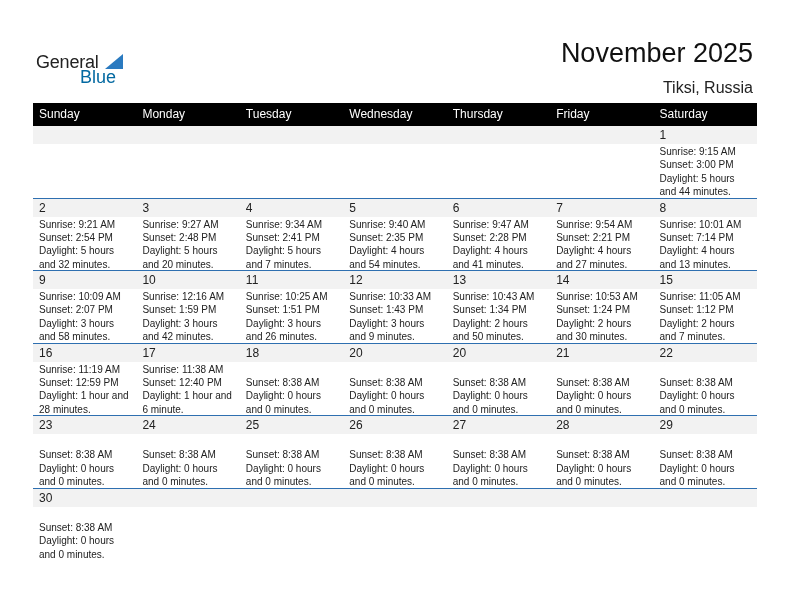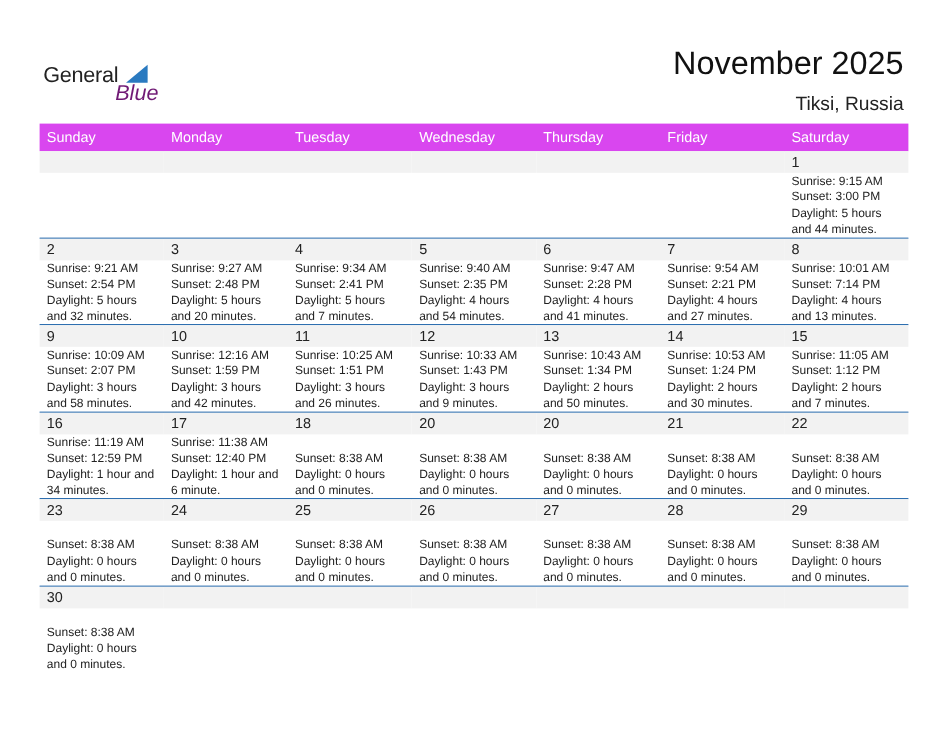--- a/index.html
+++ b/index.html
@@ -1,26 +1,26 @@
 <!DOCTYPE html>
 <html><head>
 <meta charset="utf-8">
 <style>
   * { box-sizing: border-box; margin: 0; padding: 0; }
   html, body { width: 792px; height: 612px; background: #ffffff; overflow: hidden; }
   body { position: relative; font-family: "Liberation Sans", sans-serif; color: #1a1a1a; }
   .logo { position: absolute; left: 36px; top: 52px; width: 100px; height: 36px; }
   .logo .general { position: absolute; left: 0; top: 0; font-size: 18px; color: #222; letter-spacing: -0.2px; }
-  .logo .blue { position: absolute; left: 60px; top: 15px; font-size: 18px; color: #701a75; letter-spacing: 0px; font-style: italic; }
+  .logo .blue { position: absolute; left: 44px; top: 15px; font-size: 18px; color: #0369a1; letter-spacing: 0px; }
   .logo .tri { position: absolute; left: 69px; top: 2px; width: 0; height: 0;
                border-bottom: 15px solid #2a7ac0; border-left: 18px solid transparent; }
   .title { position: absolute; right: 39px; top: 38px; font-size: 27px; color: #111; text-align: center; }
   .location { position: absolute; right: 39px; top: 79px; font-size: 16px; color: #222; }
   .cal { position: absolute; left: 33px; top: 103px; width: 724px; }
-  .head { display: grid; grid-template-columns: repeat(7, 1fr); background: #d946ef; height: 23px; }
+  .head { display: grid; grid-template-columns: repeat(7, 1fr); background: #000000; height: 23px; }
   .head div { color: #ffffff; font-size: 12px; padding: 4px 0 0 6px; }
   .week { display: grid; grid-template-columns: repeat(7, 1fr); height: 72.5px; border-bottom: 1.5px solid #2e6fb0; }
   .week.last { border-bottom: none; }
   .cell { position: relative; }
   .cell .band { height: 18px; background: #f2f2f2; font-size: 12px; padding: 2px 0 0 6px; color: #222; }
   .cell .info { padding: 1px 0 0 6px; font-size: 10px; line-height: 13.4px; color: #222; }
 </style>
 </head>
 <body>
 
@@ -239,21 +239,21 @@
           </div>
         </div>
       </div>
       <div class="week">
         <div class="cell">
           <div class="band">16</div>
           <div class="info">
             <div>Sunrise: 11:19 AM</div>
             <div>Sunset: 12:59 PM</div>
             <div>Daylight: 1 hour and</div>
-            <div>34 minutes.</div>
+            <div>28 minutes.</div>
           </div>
         </div>
         <div class="cell">
           <div class="band">17</div>
           <div class="info">
             <div>Sunrise: 11:38 AM</div>
             <div>Sunset: 12:40 PM</div>
             <div>Daylight: 1 hour and</div>
             <div>6 minute.</div>
           </div>

